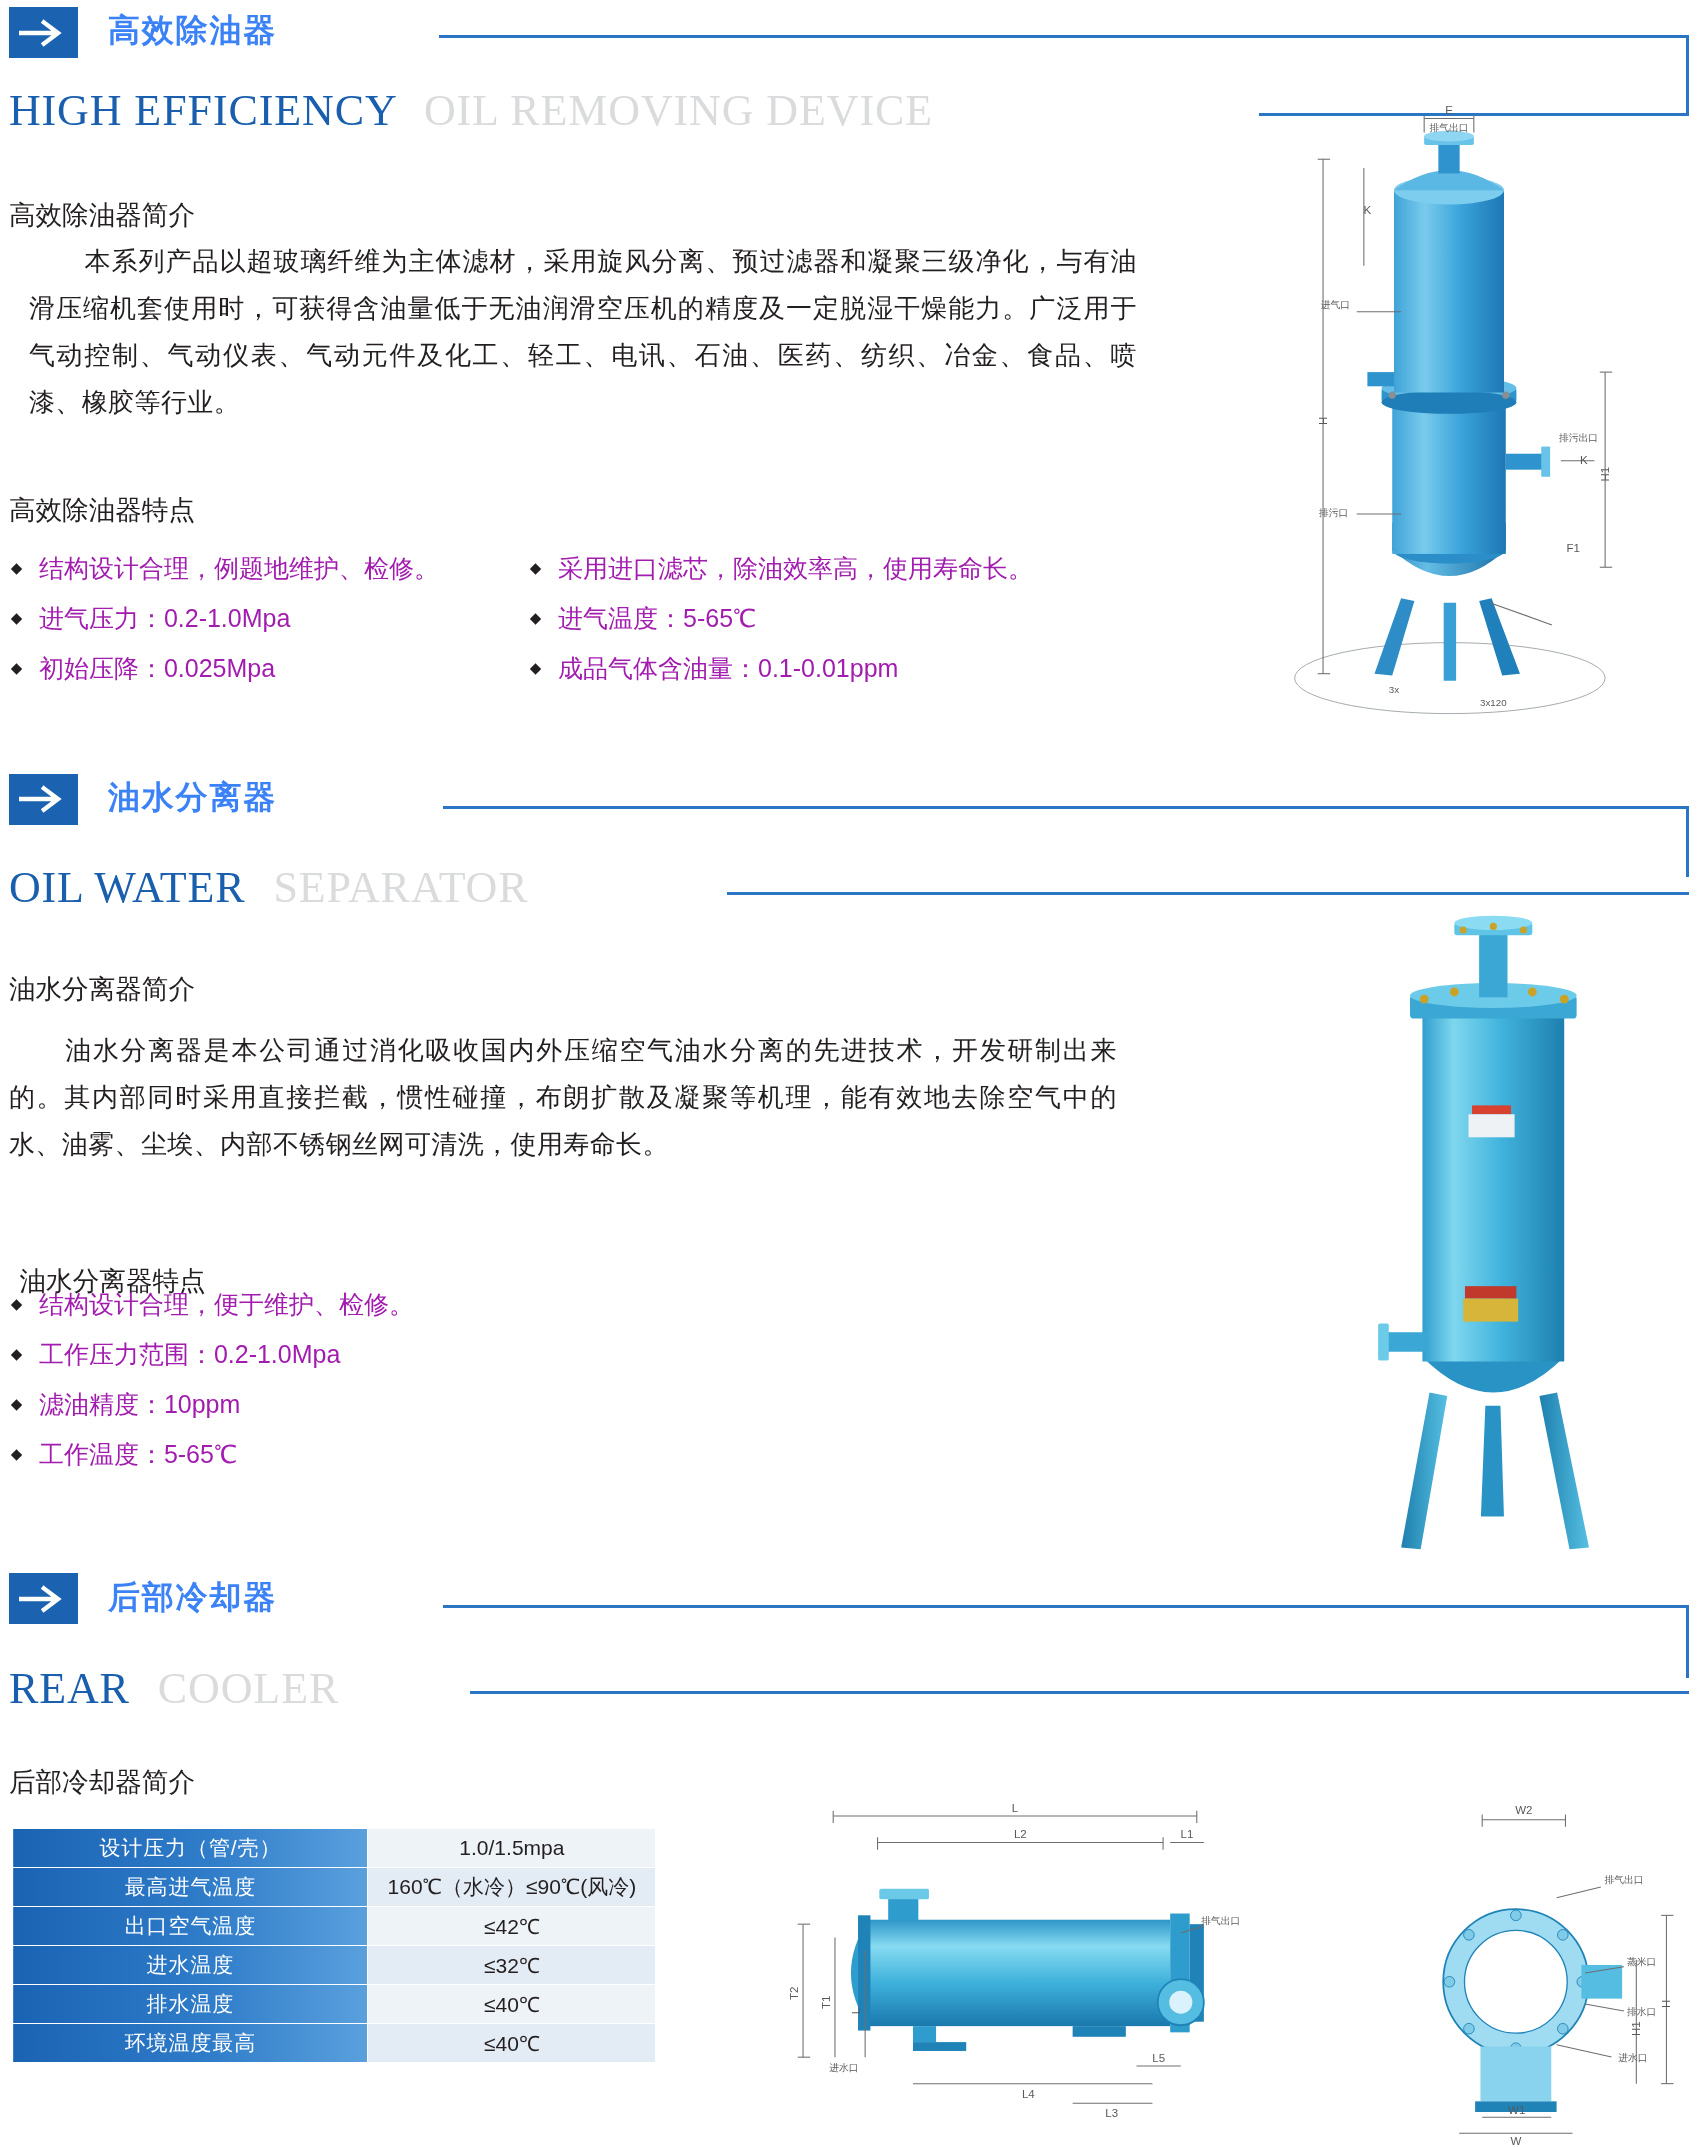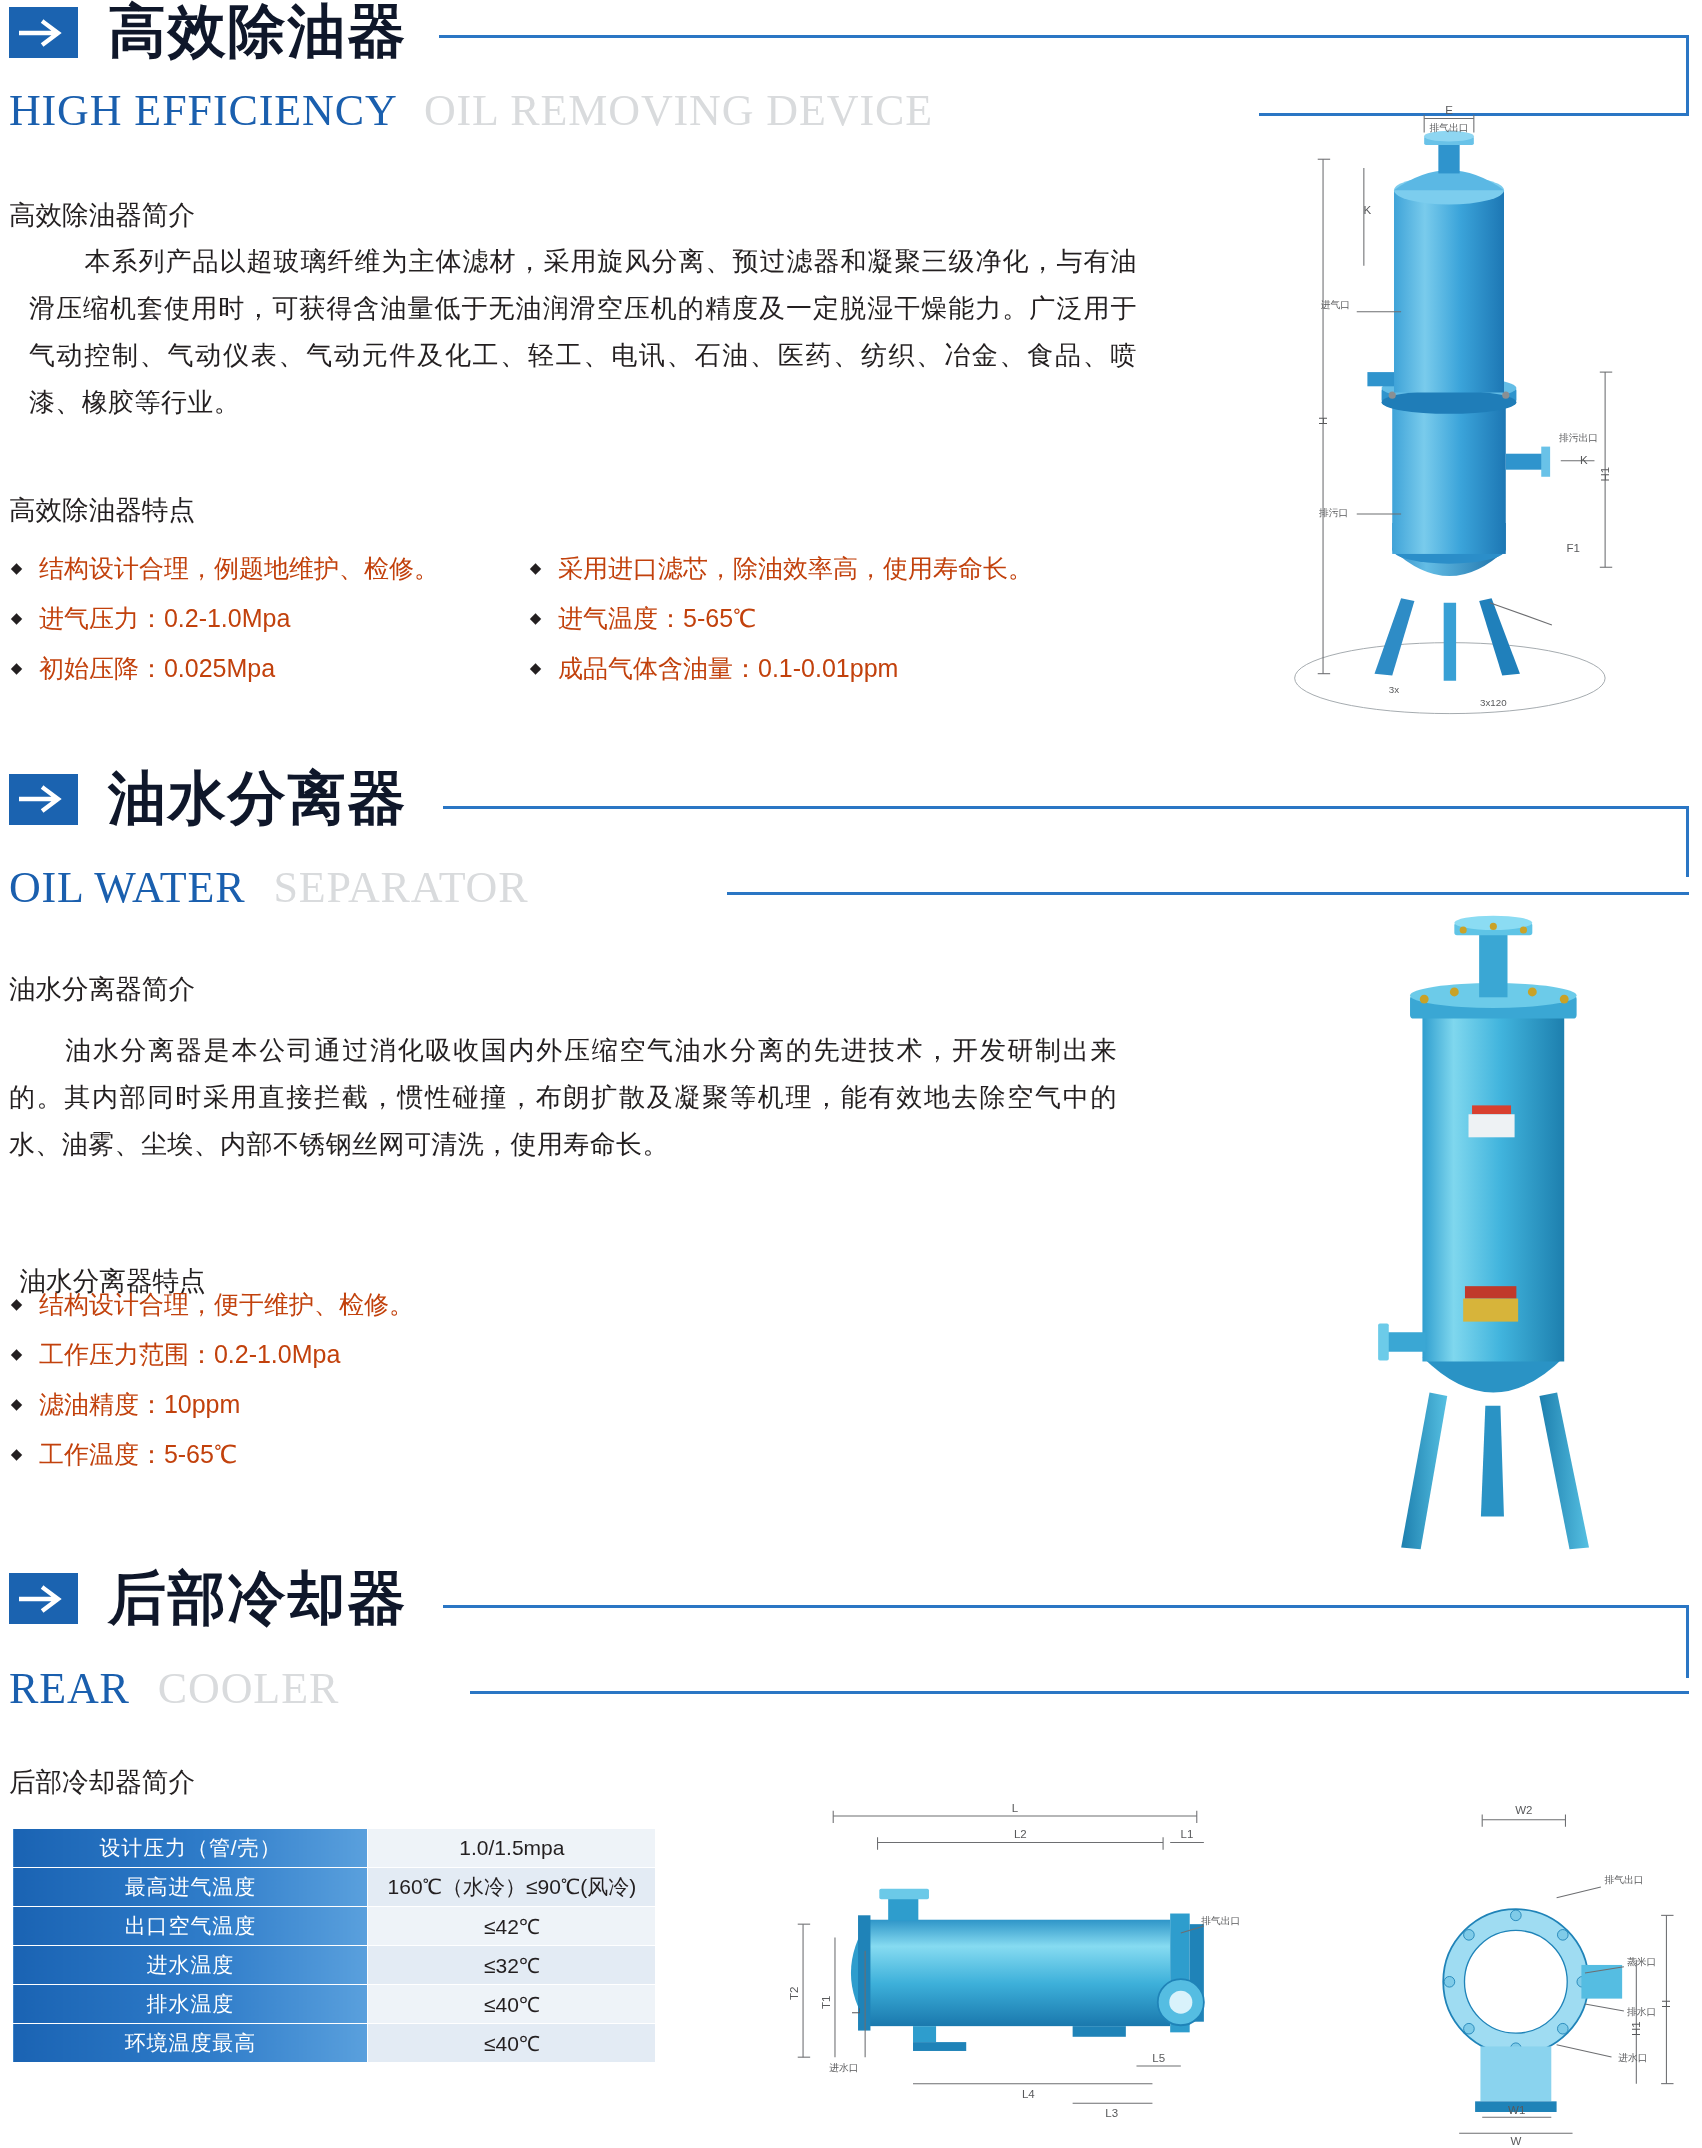--- a/index.html
+++ b/index.html
@@ -21,23 +21,23 @@
     width: 69px; height: 51px;
     background: #1b63b0;
     display: inline-flex; align-items: center; justify-content: center;
     vertical-align: middle;
     position: relative;
   }
   .arrow-box svg { display: block; }
   .cn-title {
     display: inline-block;
     vertical-align: middle;
-    font-size: 58px;
+    font-size: 32px;
     font-weight: bold;
-    color: #0f172a;
+    color: #3b82f6;
     letter-spacing: 1.8px;
     margin-left: 23px;
     line-height: 51px;
   }
   .head-rule {
     position: absolute;
     height: 2.7px;
     background: #2a76c4;
     top: 26.6px;
   }
@@ -66,21 +66,21 @@
     line-height: 47px;
     color: #231f20;
     letter-spacing: 0.4px;
   }
   .body-text .indent { display:inline-block; width: 55px; }
 
   ul.feat { list-style: none; margin: 0; padding: 0; }
   ul.feat li {
     font-size: 25px;
     line-height: 50px;
-    color: #c2410c;
+    color: #a21caf;
     position: relative;
     padding-left: 30px;
     white-space: nowrap;
   }
   ul.feat li:before {
     content: "\25C6";
     position: absolute;
     left: 1.8px;
     top: 0;
     font-size: 15px;

